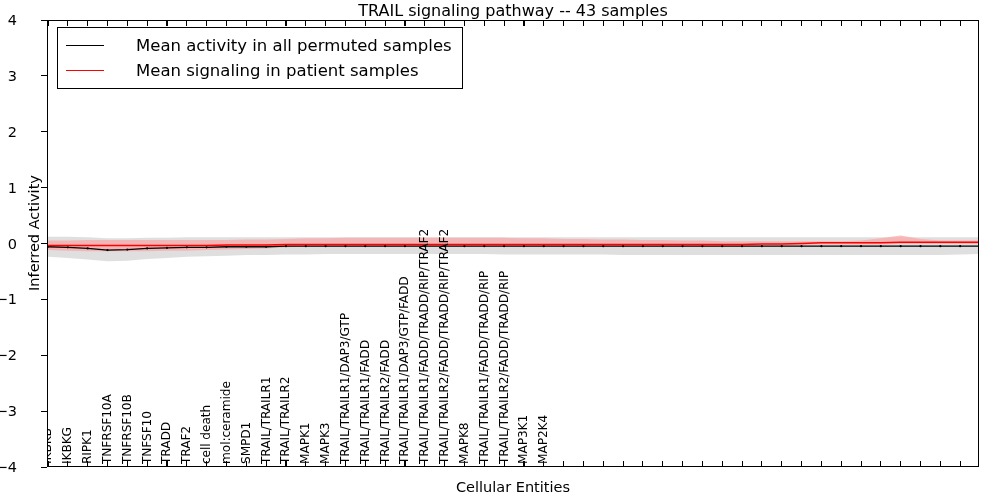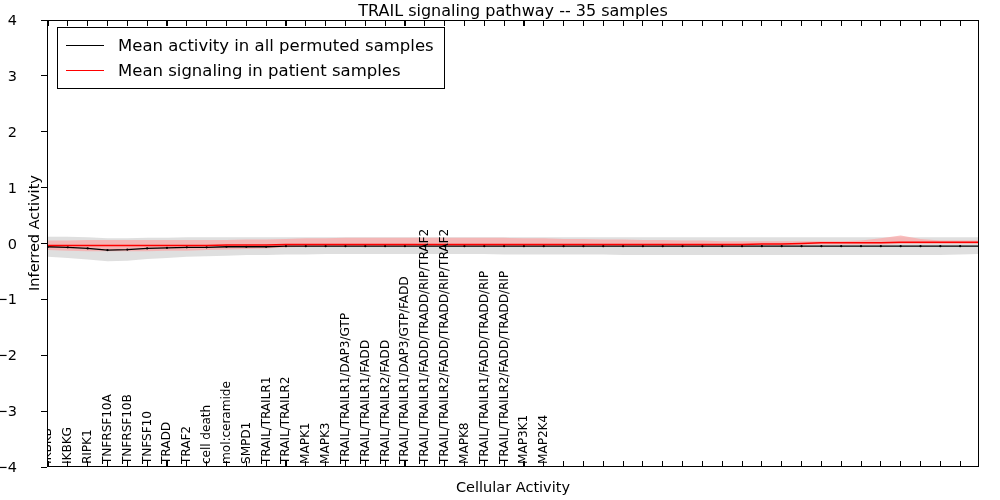--- a/index.html
+++ b/index.html
@@ -89,20 +89,21 @@
     left:57px; top:27px;
     border:1.1px solid #000;
     background:#fff;
     padding:5px 10px 5px 8px;
     box-sizing:border-box;
   }
   .legend-row{
     display:flex;
     align-items:center;
     height:25px;
+    gap:18px;
   }
   .legend-swatch{
     width:38px;height:0;
     border-top-width:1.6px;
     border-top-style:solid;
     margin-right:14px;
     flex:0 0 auto;
   }
   .legend-text{
     font-size:16.5px;
@@ -110,21 +111,21 @@
     white-space:nowrap;
   }
 
   svg.series-svg{position:absolute;left:0;top:0;}
 </style>
 </head>
 <body>
 
 <div id="figure">
 
-  <div id="chart-title">TRAIL signaling pathway -- 35 samples</div>
+  <div id="chart-title">TRAIL signaling pathway -- 43 samples</div>
 
   <div id="y-axis-label">Inferred Activity</div>
 
   <div id="ytick-layer">
       <div class="ytick-label" style="top: 20px;">4</div>
       <div class="ytick-mark" style="top: 19.5px;"></div>
       <div class="ytick-label" style="top: 75.875px;">3</div>
       <div class="ytick-mark" style="top: 75.375px;"></div>
       <div class="ytick-label" style="top: 131.75px;">2</div>
       <div class="ytick-mark" style="top: 131.25px;"></div>
@@ -338,21 +339,21 @@
         <div style="position: absolute; left: 852.181px; top: 0px; width: 1.1px; height: 5px; background: rgb(0, 0, 0);"></div>
         <div style="position: absolute; left: 872.011px; bottom: 0px; width: 1.1px; height: 5px; background: rgb(0, 0, 0);"></div>
         <div style="position: absolute; left: 872.011px; top: 0px; width: 1.1px; height: 5px; background: rgb(0, 0, 0);"></div>
         <div style="position: absolute; left: 891.84px; bottom: 0px; width: 1.1px; height: 5px; background: rgb(0, 0, 0);"></div>
         <div style="position: absolute; left: 891.84px; top: 0px; width: 1.1px; height: 5px; background: rgb(0, 0, 0);"></div>
         <div style="position: absolute; left: 911.67px; bottom: 0px; width: 1.1px; height: 5px; background: rgb(0, 0, 0);"></div>
         <div style="position: absolute; left: 911.67px; top: 0px; width: 1.1px; height: 5px; background: rgb(0, 0, 0);"></div>
       </div>
   </div>
 
-  <div id="x-axis-label">Cellular Activity</div>
+  <div id="x-axis-label">Cellular Entities</div>
 
   <div id="legend">
     <div class="legend-row">
       <span class="legend-swatch" id="legend-swatch-0" style="border-top-color: rgb(0, 0, 0);"></span>
       <span class="legend-text">Mean activity in all permuted samples</span>
     </div>
     <div class="legend-row">
       <span class="legend-swatch" id="legend-swatch-1" style="border-top-color: rgb(255, 0, 0);"></span>
       <span class="legend-text">Mean signaling in patient samples</span>
     </div>

